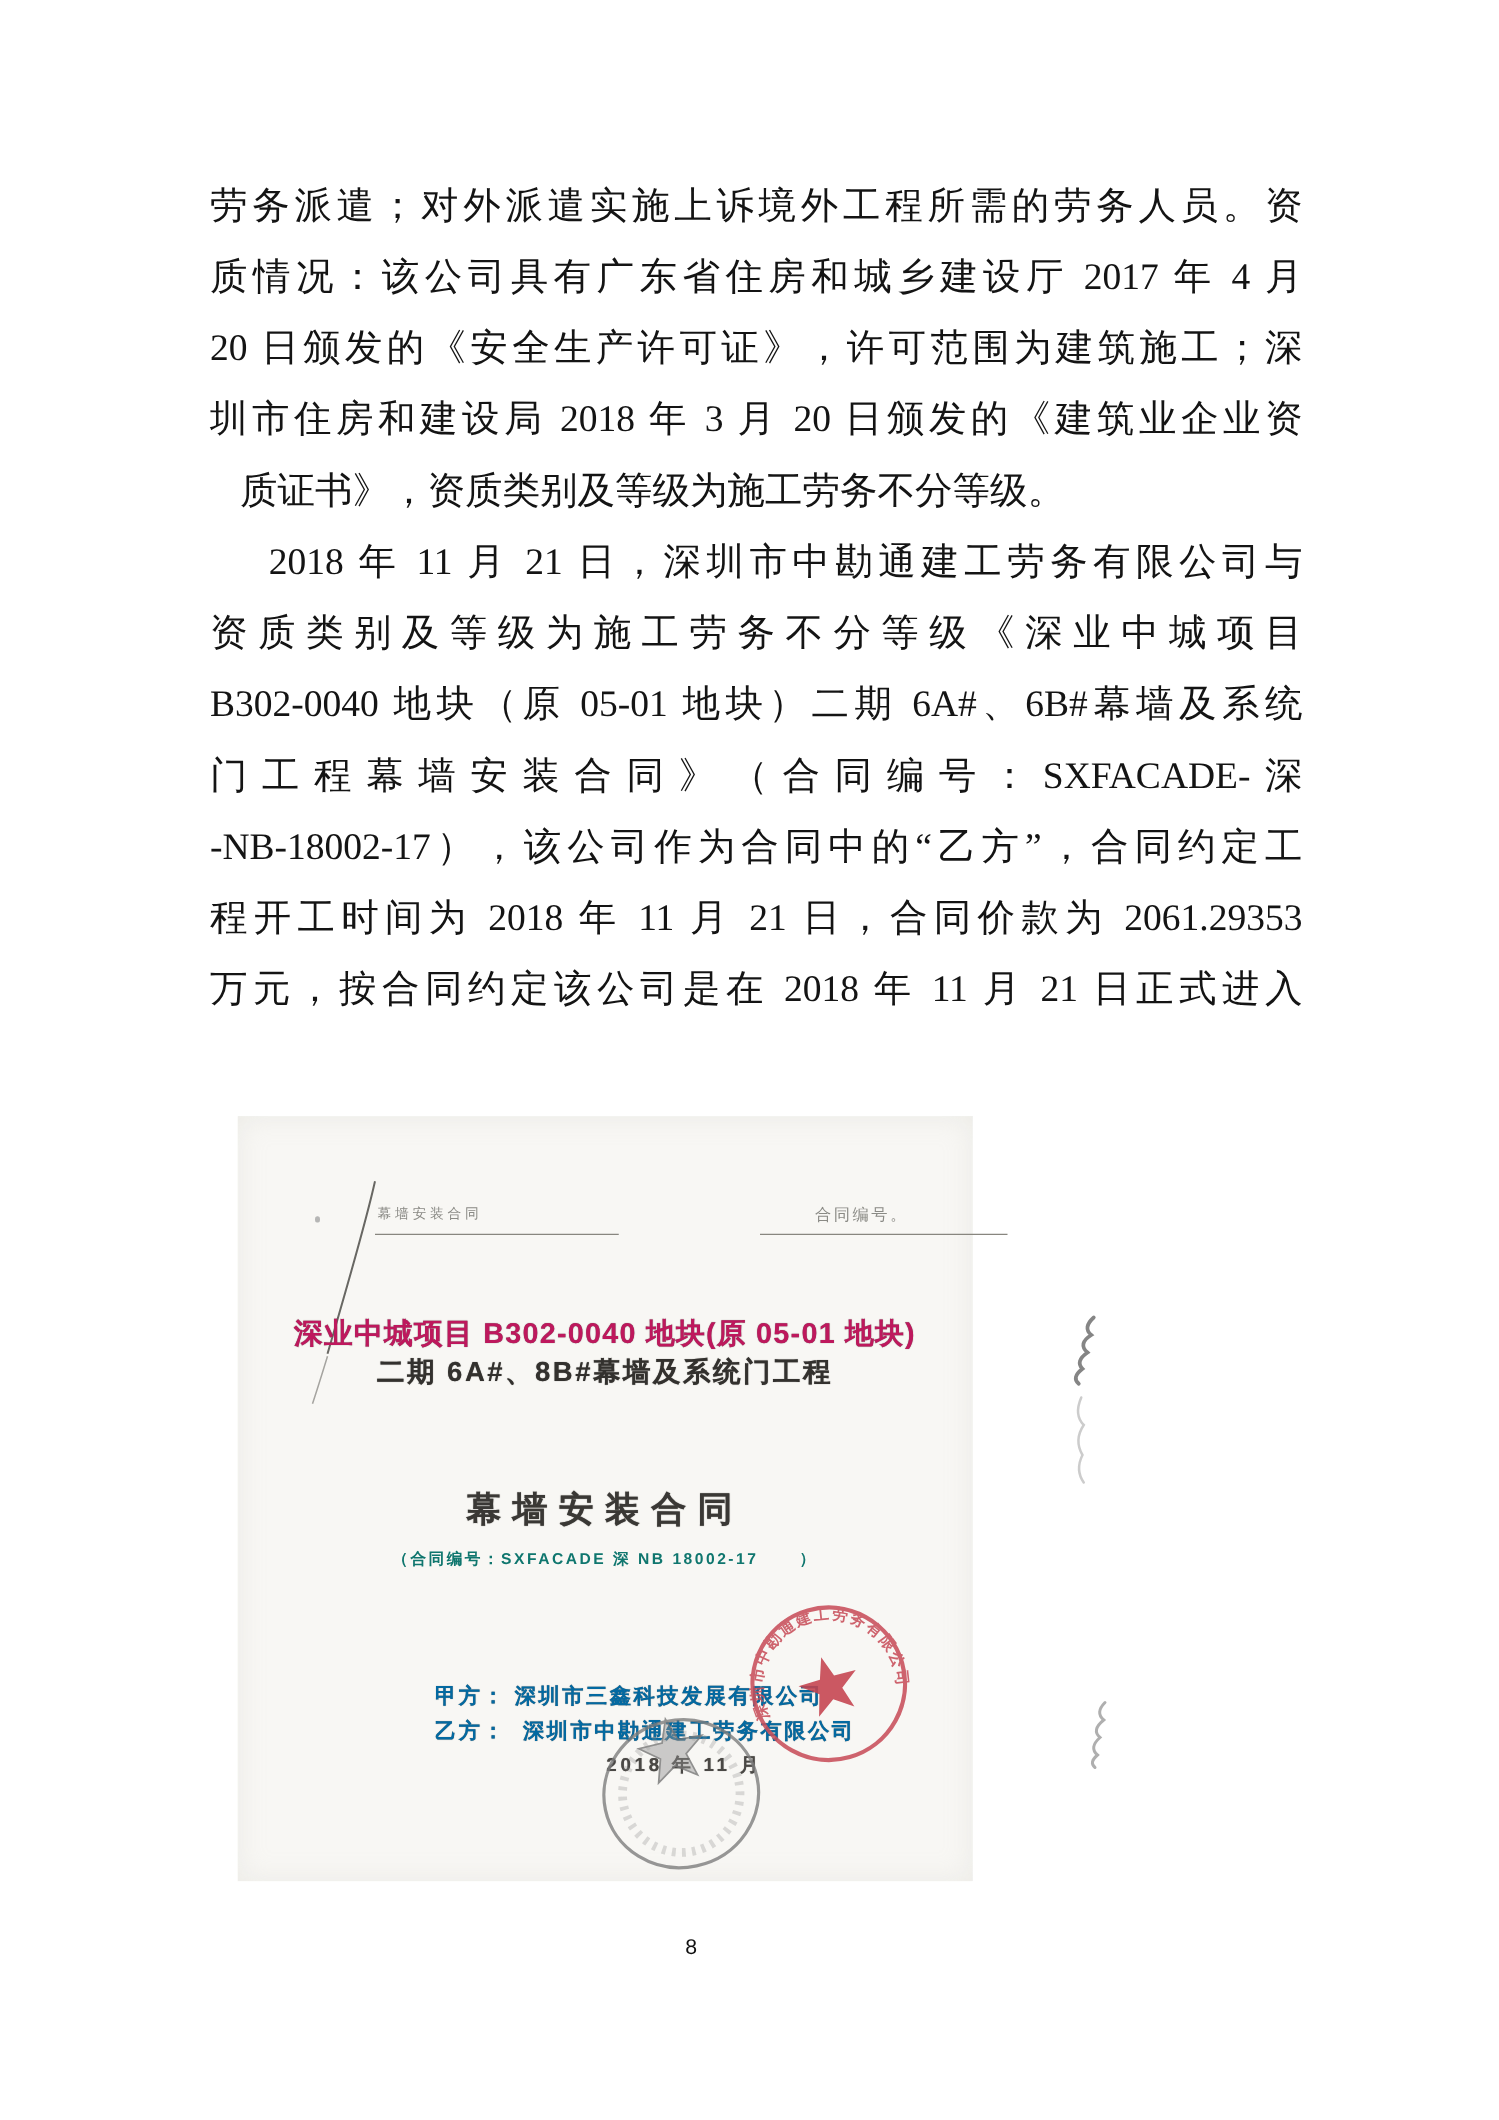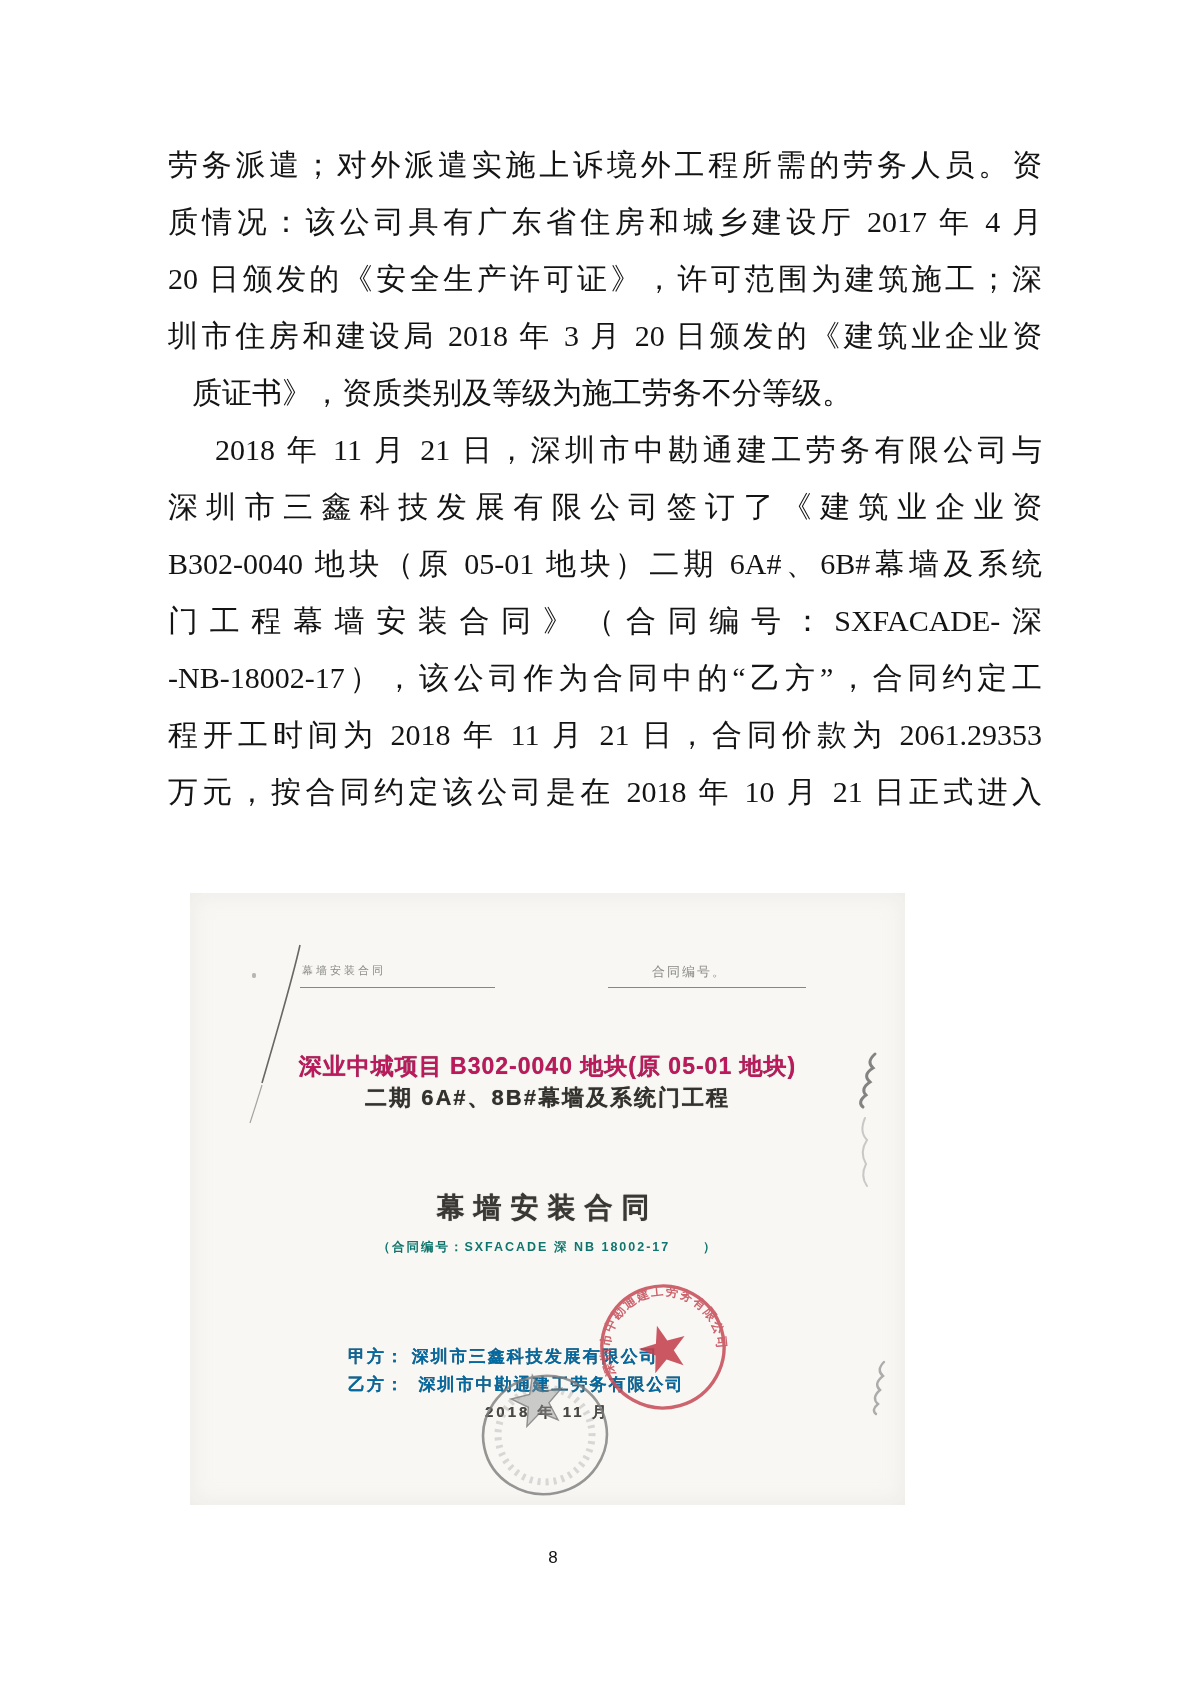--- a/index.html
+++ b/index.html
@@ -17,21 +17,21 @@
   }
   .tline {
     height:57px; text-align:justify; text-align-last:justify;
     white-space:normal;
   }
   .tline.last { text-align-last:left;margin-left:24px; }
   .tline.indent { text-indent:47px; }
 
   
   .scan {
-    position:absolute; left:190px; top:893px; width:715px; height:612px;
+    position:absolute; left:190px; top:893px; width:588px; height:612px;
     background:#f8f7f4;
     box-shadow:inset 0 0 22px rgba(200,198,190,0.25);
     font-family:"Liberation Sans","DejaVu Sans",sans-serif;
   }
   .scan * { position:absolute; }
   .scan-crease { left:30px; top:40px; width:110px; height:200px; }
   .scan-speck { width:4px; height:5px; background:#9a9a9a; border-radius:40%;
     left:62px; top:80px; opacity:.7; }
   .scan-header-left {
     left:112px; top:70px; font-size:11px; color:#8a8a85; letter-spacing:3px;
@@ -96,26 +96,26 @@
 <div class="text-block">
   <div>
     <div class="tline">劳务派遣；对外派遣实施上诉境外工程所需的劳务人员。资</div>
     <div class="tline">质情况：该公司具有广东省住房和城乡建设厅 2017 年 4 月</div>
     <div class="tline">20 日颁发的《安全生产许可证》，许可范围为建筑施工；深</div>
     <div class="tline">圳市住房和建设局 2018 年 3 月 20 日颁发的《建筑业企业资</div>
     <div class="tline last">质证书》，资质类别及等级为施工劳务不分等级。</div>
   </div>
   <div>
     <div class="tline indent">2018 年 11 月 21 日，深圳市中勘通建工劳务有限公司与</div>
-    <div class="tline">深圳市三鑫科技发展有限公司签订了《建筑业企业资</div>
+    <div class="tline">资质类别及等级为施工劳务不分等级《深业中城项目</div>
     <div class="tline">B302-0040 地块（原 05-01 地块）二期 6A#、6B#幕墙及系统</div>
     <div class="tline">门工程幕墙安装合同》（合同编号：SXFACADE-深</div>
     <div class="tline">-NB-18002-17），该公司作为合同中的“乙方”，合同约定工</div>
     <div class="tline">程开工时间为 2018 年 11 月 21 日，合同价款为 2061.29353</div>
-    <div class="tline">万元，按合同约定该公司是在 2018 年 10 月 21 日正式进入</div>
+    <div class="tline">万元，按合同约定该公司是在 2018 年 11 月 21 日正式进入</div>
   </div>
 </div>
 
 <div class="scan">
 
   <svg class="scan-crease" viewBox="0 0 110 200" fill="none" xmlns="http://www.w3.org/2000/svg">
     <path d="M 80 12 C 72 48 58 95 42 150" stroke="#4f4d49" stroke-width="1.6" opacity="0.85"></path>
     <path d="M 42 152 C 38 165 34 178 30 190" stroke="#6e6c68" stroke-width="1.2" opacity="0.6"></path>
   </svg>
   <div class="scan-speck"></div>

